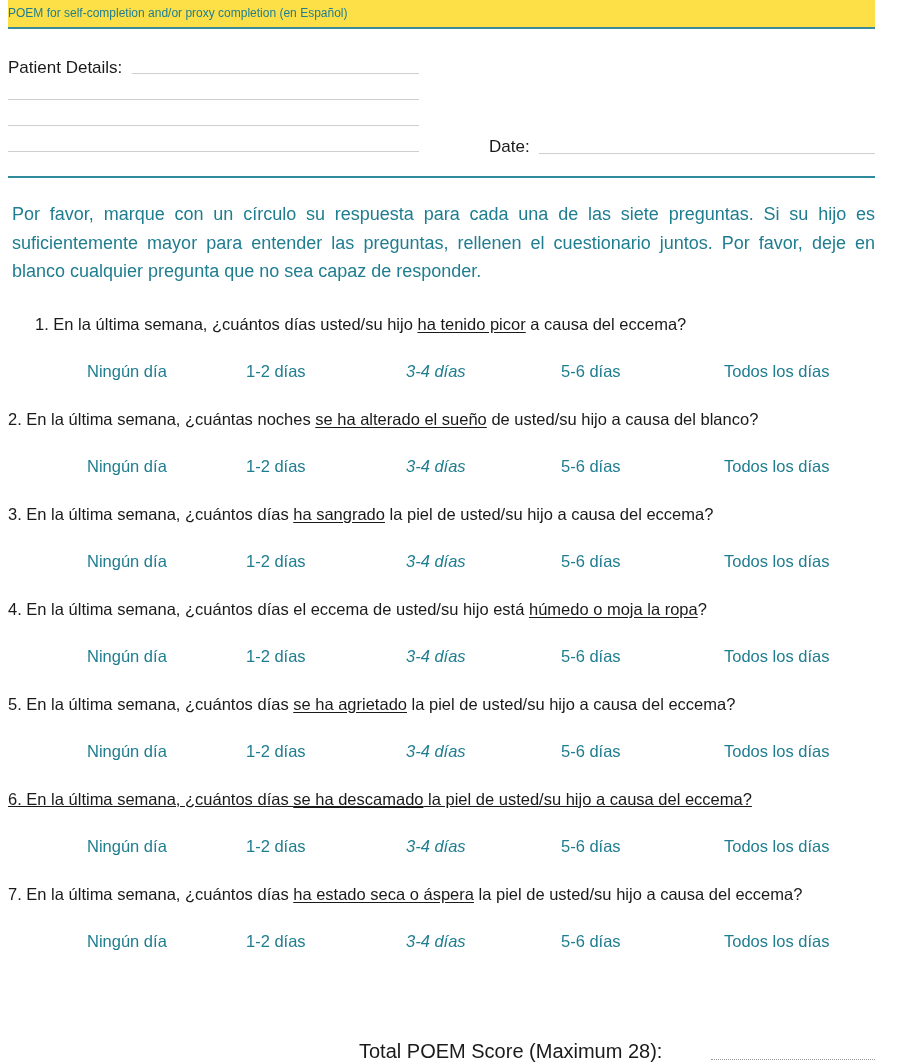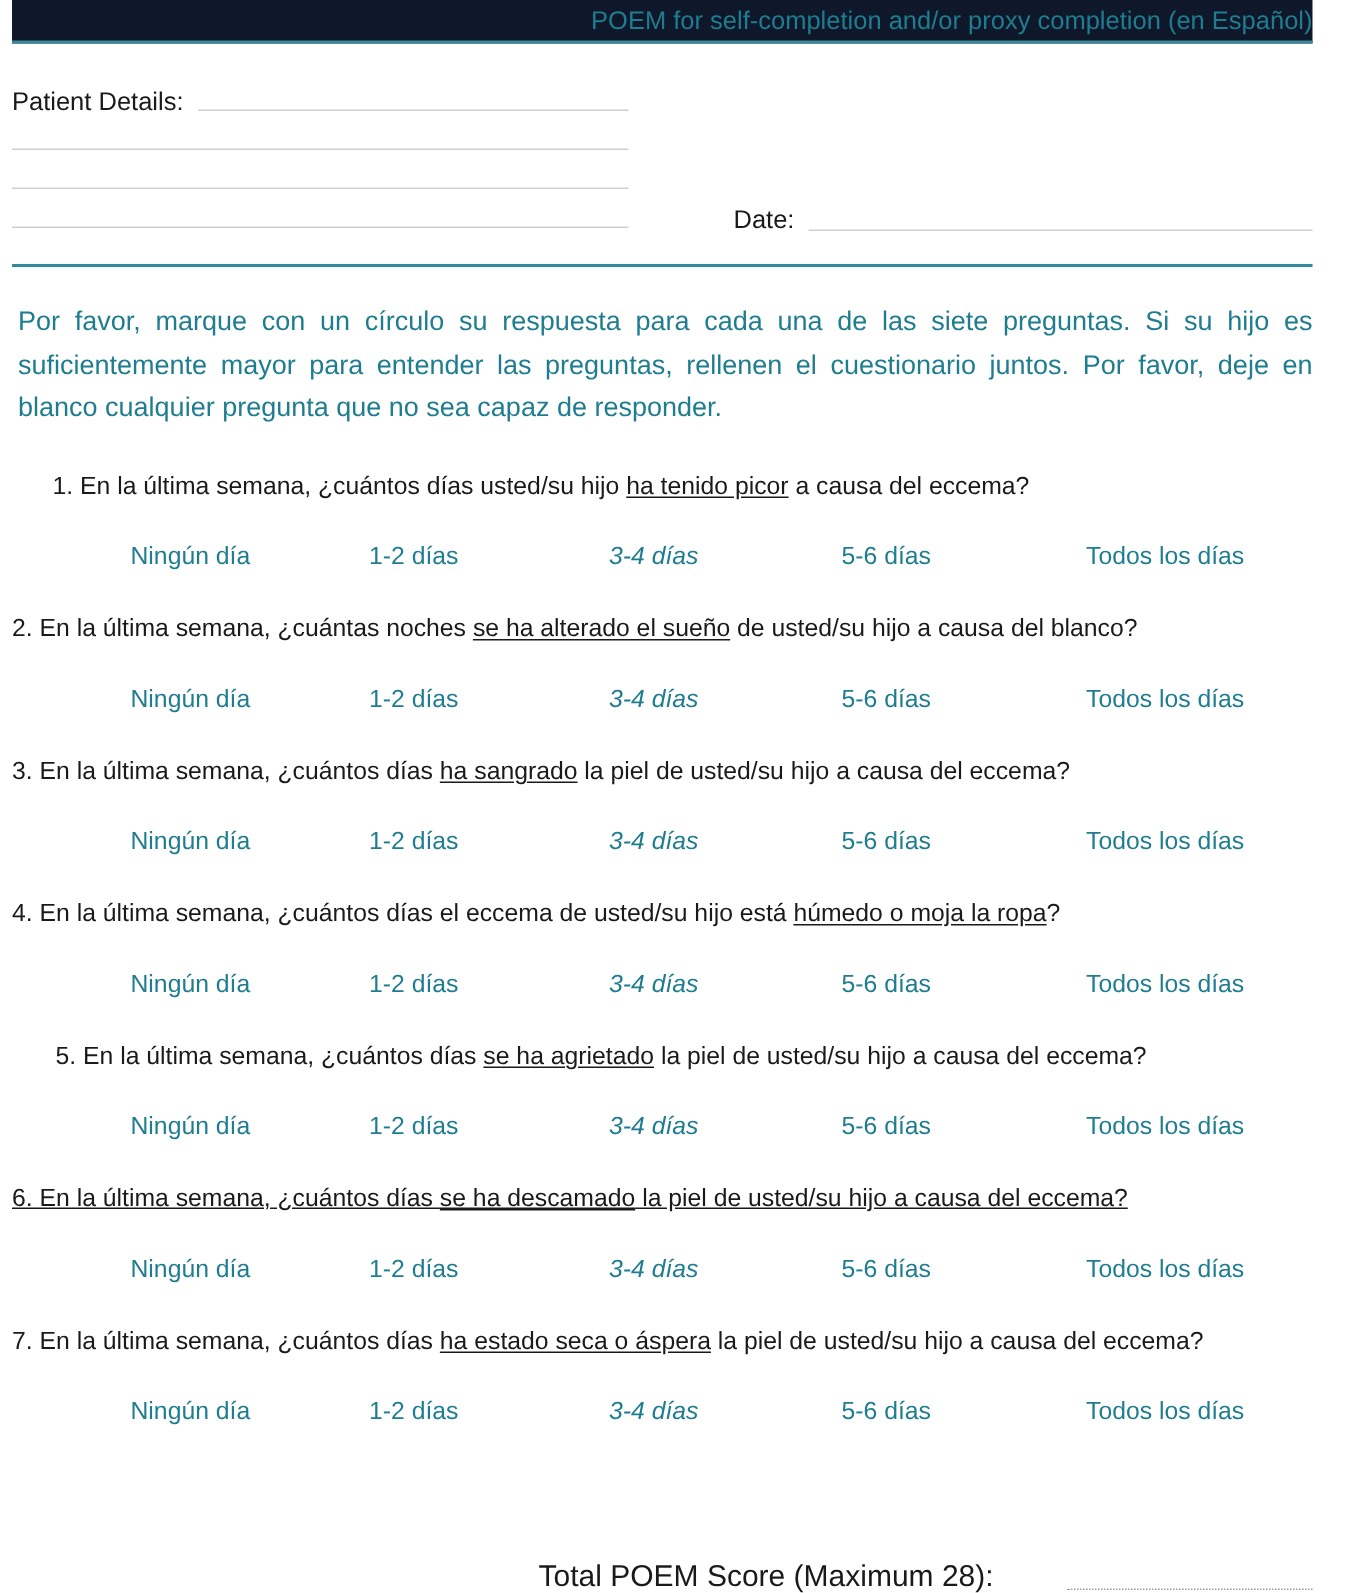--- a/index.html
+++ b/index.html
@@ -2,22 +2,22 @@
 <html><head>
   <meta charset="utf-8">
   <style>
     html, body { margin: 0; padding: 0; background: #ffffff; }
     body {
       width: 900px; height: 1062px; position: relative; overflow: hidden;
       font-family: "Liberation Sans", sans-serif; color: #1a1a1a;
     }
     .header-band {
       position: absolute; left: 8px; top: 0; width: 867px; height: 27px;
-      background: #0f172a; border-bottom: 2px solid #3a8a99;
-      text-align: right; font-size: 17px; line-height: 27px; color: #1f7d90;
+      background: #fde047; border-bottom: 2px solid #3a8a99;
+      text-align: left; font-size: 12px; line-height: 27px; color: #1f7d90;
     }
     .abs { position: absolute; }
     .label { font-size: 17px; color: #1a1a1a; }
     .fill-line { position: absolute; height: 0; border-top: 1px solid #cfcfcf; }
     .teal-rule { position: absolute; height: 0; border-top: 2px solid #2f8a9b; }
     .instructions {
       position: absolute; left: 12px; top: 200px; width: 863px;
       font-size: 18px; line-height: 28.5px; color: #1f7d90; text-align: justify;
     }
     .question {
@@ -80,21 +80,21 @@
       <span class="opt o4">Todos los días</span>
     </div>
     <div class="question" style="top: 600px;"><span>4. En la última semana, ¿cuántos días el eccema de usted/su hijo está </span><u>húmedo o moja la ropa</u><span>?</span></div>
     <div class="options" style="top: 647px;">
       <span class="opt o0">Ningún día</span>
       <span class="opt o1">1-2 días</span>
       <span class="opt o2">3-4 días</span>
       <span class="opt o3">5-6 días</span>
       <span class="opt o4">Todos los días</span>
     </div>
-    <div class="question" style="top: 695px; margin-left: 29px;"><span>5. En la última semana, ¿cuántos días </span><u>se ha agrietado</u><span> la piel de usted/su hijo a causa del eccema?</span></div>
+    <div class="question" style="top: 695px;"><span>5. En la última semana, ¿cuántos días </span><u>se ha agrietado</u><span> la piel de usted/su hijo a causa del eccema?</span></div>
     <div class="options" style="top: 742px;">
       <span class="opt o0">Ningún día</span>
       <span class="opt o1">1-2 días</span>
       <span class="opt o2">3-4 días</span>
       <span class="opt o3">5-6 días</span>
       <span class="opt o4">Todos los días</span>
     </div>
     <div class="question" style="top: 790px; text-decoration: underline;"><span>6. En la última semana, ¿cuántos días </span><u>se ha descamado</u><span> la piel de usted/su hijo a causa del eccema?</span></div>
     <div class="options" style="top: 837px;">
       <span class="opt o0">Ningún día</span>

